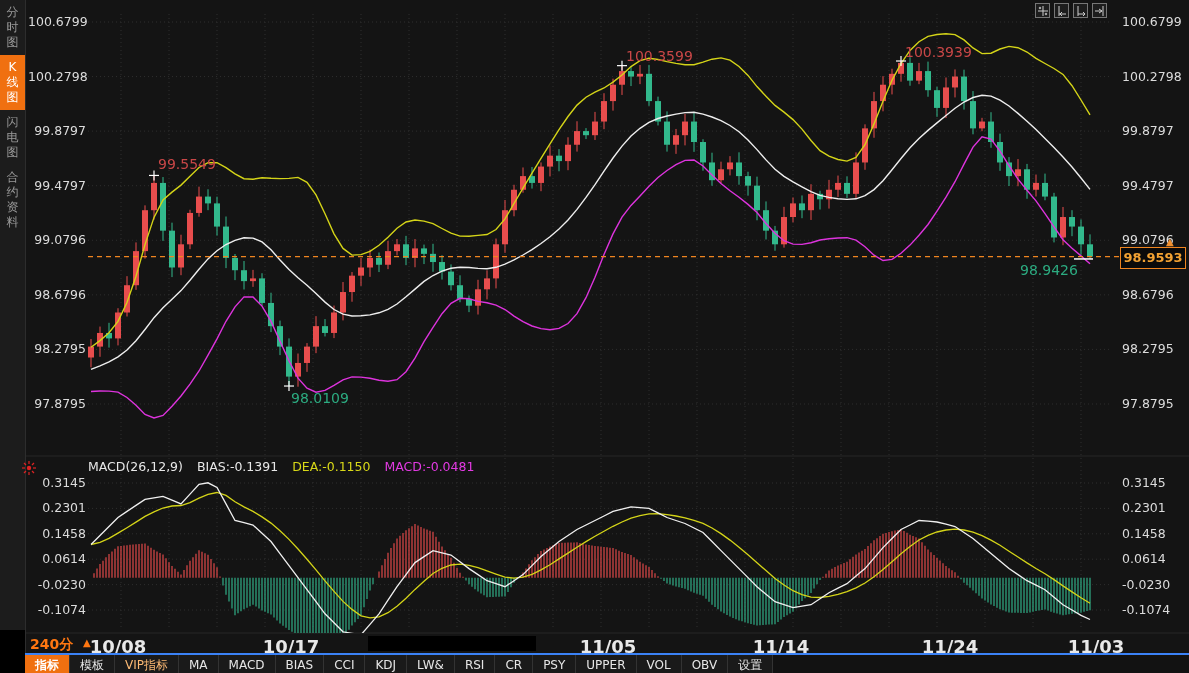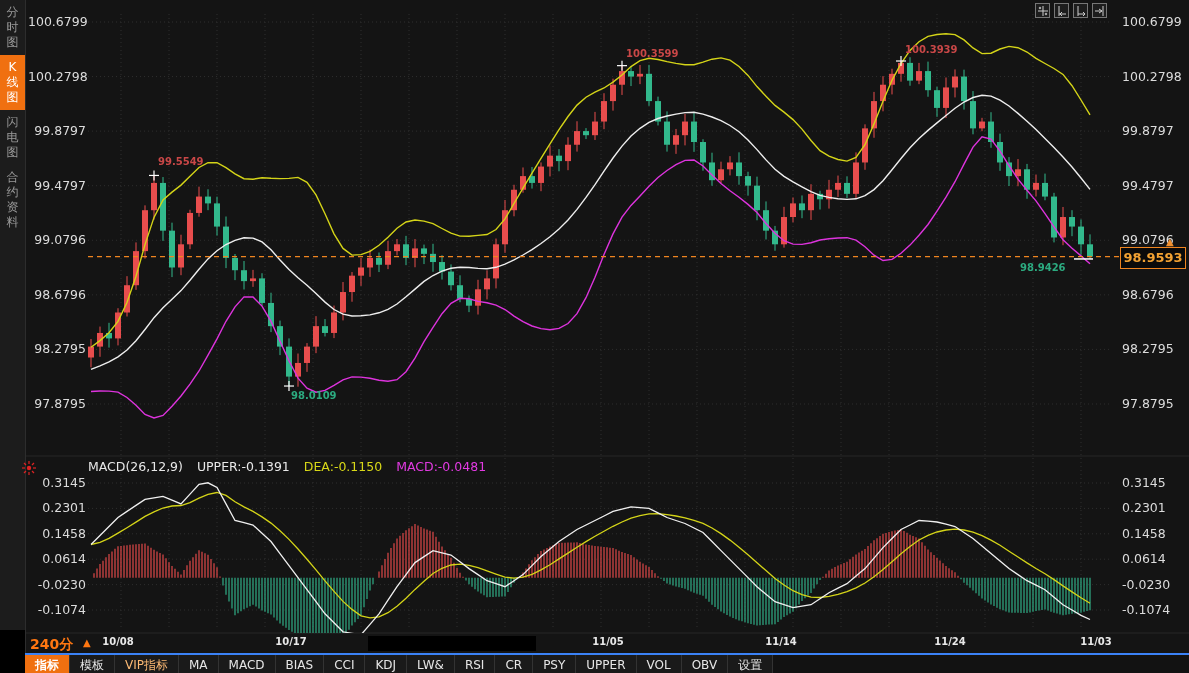--- a/index.html
+++ b/index.html
@@ -18,31 +18,31 @@
   .t-yellow{color:#d8d818;}
   .t-magenta{color:#e23ae2;}
   #win-icons{position:absolute;right:82px;top:3px;display:flex;gap:4px;z-index:4;}
   .win-ic{width:13px;height:13px;border:1px solid #777;background:#1d1d1d;display:flex;align-items:center;justify-content:center;cursor:pointer;}
   
   .ylab{position:absolute;left:28px;width:58px;text-align:right;color:#dcdcdc;font-size:12.5px;z-index:2;}
   .ylab-r{position:absolute;left:1122px;width:64px;text-align:left;color:#dcdcdc;font-size:12.5px;z-index:2;}
   
   #macd-header{position:absolute;left:88px;top:459px;display:flex;gap:14px;font-size:12.5px;z-index:3;white-space:nowrap;}
   
-  .anno{position:absolute;font-size:10px;font-weight:bold;z-index:3;white-space:nowrap;}
+  .anno{position:absolute;font-size:14px;font-weight:normal;z-index:3;white-space:nowrap;}
   .anno.red{color:#c94747;}
   .anno.green{color:#2cab80;}
   
   #price-box{position:absolute;left:1120px;top:247px;width:64px;height:20px;border:1.5px solid #ef8520;background:#0a0a0a;color:#f2a233;font-size:13px;font-weight:bold;text-align:center;line-height:20px;z-index:4;}
   #price-arrow{position:absolute;left:1166px;top:236px;color:#f09030;font-size:10px;z-index:5;}
   
   #xaxis-row{position:absolute;left:25px;top:633px;width:1164px;height:20px;z-index:3;}
   #period-label{position:absolute;left:5px;top:3px;color:#ff7711;font-weight:bold;font-size:14px;}
   #period-arrow{position:absolute;left:58px;top:4px;color:#ff7711;font-size:10px;}
-  .date-lab{position:absolute;top:3px;color:#e8e8e8;font-weight:bold;font-size:10px;transform:translateX(-50%);}
+  .date-lab{position:absolute;top:3px;color:#e8e8e8;font-weight:bold;font-size:18px;transform:translateX(-50%);}
   #xaxis-blackbox{position:absolute;left:343px;top:3px;width:168px;height:15px;background:#000;}
   
   #toolbar{position:absolute;left:25px;top:653px;width:1164px;height:20px;background:#121212;border-top:2px solid #3b82f6;display:flex;align-items:stretch;z-index:3;font-size:12px;}
   .tb-item{display:flex;align-items:center;padding:0 10px;color:#e6e6e6;border-right:1px solid #333;background:#1a1a1a;cursor:pointer;white-space:nowrap;}
   .tb-item.active{background:#f07010;color:#fff;font-weight:bold;}
   .tb-item.vip{color:#fdba74;font-weight:normal;}
   #toolbar-fill{flex:1;background:#121212;}
   
   #watermark{position:absolute;left:1056px;top:616px;font-size:31px;font-weight:bold;color:rgba(208,213,220,0.92);z-index:6;letter-spacing:1px;}
   #chart-svg{position:absolute;left:0;top:0;z-index:1;}
@@ -735,21 +735,21 @@
         <svg width="12" height="12" style="stroke:#ccc;fill:none;stroke-width:1;">
           <line x1="9" y1="1" x2="9" y2="11"></line>
           <line x1="1" y1="6" x2="8" y2="6"></line>
           <path d="M5 4 L8 6 L5 8"></path>
         </svg>
       </div>
     </div>
 
   <div id="macd-header">
     <span class="t-plain">MACD(26,12,9)</span>
-    <span class="t-plain">UPPER:-0.1391</span>
+    <span class="t-plain">BIAS:-0.1391</span>
     <span class="t-yellow">DEA:-0.1150</span>
     <span class="t-magenta">MACD:-0.0481</span>
   </div>
 
   <span id="macd-icon">
     <svg width="14" height="14">
       <g stroke="#d22" stroke-width="1.2">
         <line x1="7" y1="0" x2="7" y2="3"></line>
           <line x1="7" y1="11" x2="7" y2="14"></line>
         <line x1="0" y1="7" x2="3" y2="7"></line>

